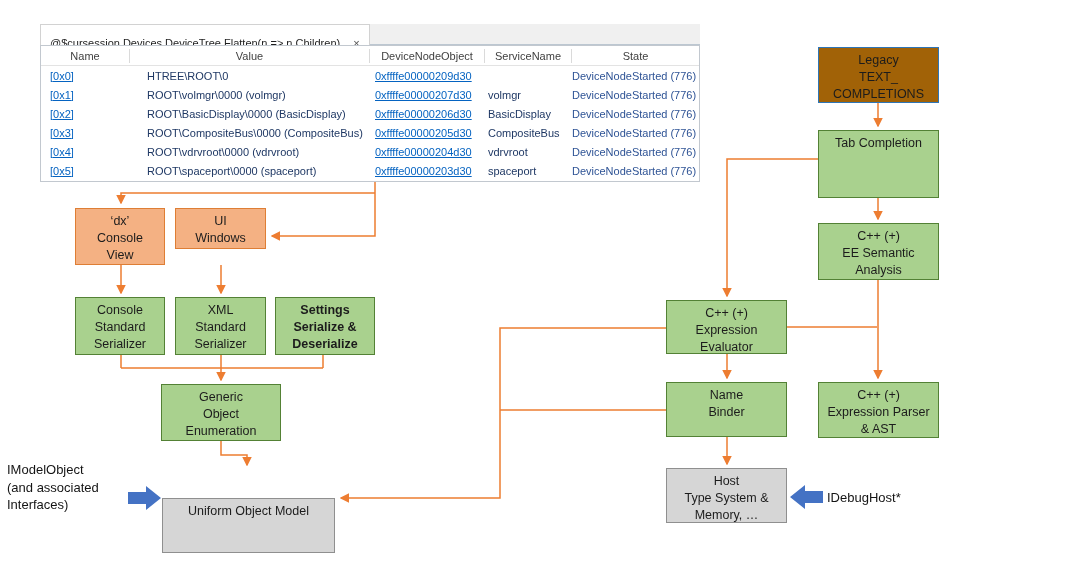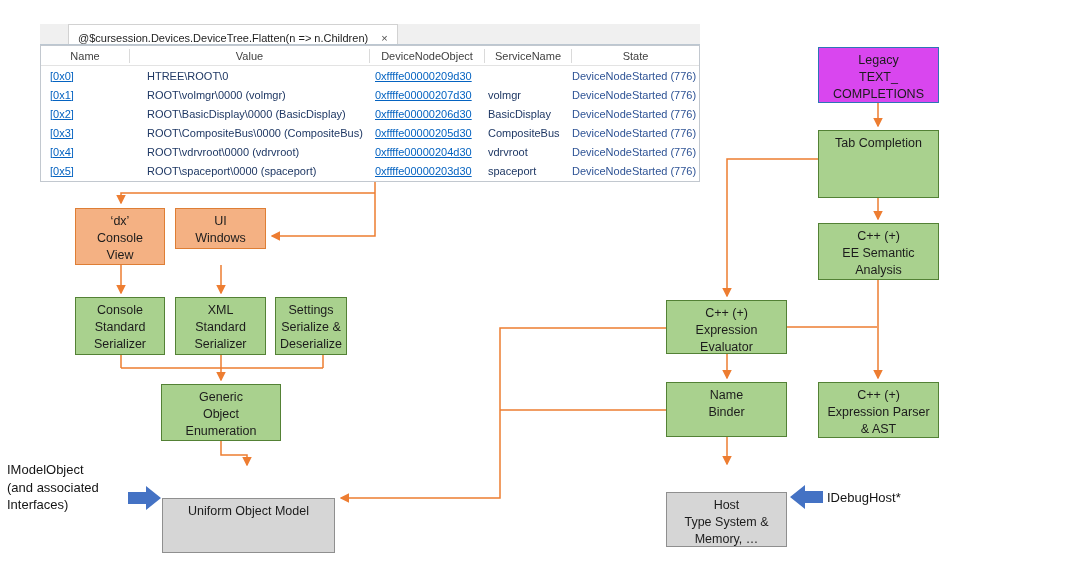--- a/index.html
+++ b/index.html
@@ -10,22 +10,22 @@
   }
   .stage { position:absolute; left:0; top:0; width:1073px; height:562px; }
 
   
   .tabbar {
     position:absolute; left:40px; top:24px; width:660px; height:21px;
     background:#f0f0f0; border-bottom:1px solid #bcc7d1; display:flex; align-items:stretch;
   }
   .tab {
     background:#ffffff; border:1px solid #d2d2d2; border-bottom:none;
-    display:flex; align-items:flex-end; padding:0 9px; font-size:11px; color:#1e1e1e;
-    white-space:nowrap; cursor:default;margin-left:28px;
+    display:flex; align-items:flex-start; padding:12px 9px; font-size:11px; color:#1e1e1e;
+    white-space:nowrap; cursor:default;
   }
   .tab-close { margin-left:13px; font-size:11px; color:#4d4d4d; }
 
   .vstable {
     position:absolute; left:40px; top:45px; width:660px; height:137px;
     background:#ffffff; border:1px solid #c2c8cf; font-size:11px;
   }
   .trow { display:grid; grid-template-columns:89px 240px 115px 87px 127px; height:19px; align-items:center; }
   .trow.head { height:20px; color:#3f3f3f; border-bottom:1px solid #e3e3e3; }
   .hcell { text-align:center; border-right:1px solid #dadada; height:14px; line-height:14px; }
@@ -37,21 +37,21 @@
   .c-state { text-align:right; padding-right:6px; color:#2E5395; white-space:nowrap; }
   .lnk { color:#0563C1; text-decoration:underline; cursor:pointer; }
 
   
   .box {
     position:absolute; text-align:center; font-size:12.5px; line-height:17px;
     color:#1c1c1c; white-space:pre-line; padding-top:4px;
   }
   .green  { background:#A9D18E; border:1.3px solid #538135; }
   .orange { background:#F4B183; border:1.3px solid #DE7E35; }
-  .blue   { background:#d946ef; border:1.3px solid #2E75B6; }
+  .blue   { background:#a16207; border:1.3px solid #2E75B6; }
   .gray   { background:#D6D6D6; border:1.3px solid #8F8F8F; }
 
   .freelabel { position:absolute; font-size:13px; line-height:17.5px; color:#141414; white-space:pre-line; }
 
   .connector-layer { position:absolute; left:0; top:0; width:1073px; height:562px; pointer-events:none; }
 </style>
 </head>
 <body>
 
 <div class="stage">
@@ -154,35 +154,35 @@
 EE Semantic
 Analysis</div>
   <div class="box green" style="left:818px; top:382px; width:121px; height:56px;">C++ (+)
 Expression Parser
 &amp; AST</div>
   <div class="box green" style="left:666px; top:300px; width:121px; height:54px;">C++ (+)
 Expression
 Evaluator</div>
   <div class="box green" style="left:666px; top:382px; width:121px; height:55px;">Name
 Binder</div>
-  <div class="box gray" style="left:666px; top:468px; width:121px; height:55px;margin-top:24px;">Host
+  <div class="box gray" style="left:666px; top:468px; width:121px; height:55px;">Host
 Type System &amp;
 Memory, …</div>
   <div class="box orange" style="left:75px;  top:208px; width:90px;  height:57px;">‘dx’
 Console
 View</div>
   <div class="box orange" style="left:175px; top:208px; width:91px;  height:41px;">UI
 Windows</div>
   <div class="box green" style="left:75px;  top:297px; width:90px;  height:58px;">Console
 Standard
 Serializer</div>
   <div class="box green" style="left:175px; top:297px; width:91px;  height:58px;">XML
 Standard
 Serializer</div>
-  <div class="box green" style="left:275px; top:297px; width:72px;  height:58px;">Settings
+  <div class="box green" style="left:275px; top:297px; width:100px;  height:58px;font-weight:bold;">Settings
 Serialize &amp;
 Deserialize</div>
   <div class="box green" style="left:161px; top:384px; width:120px; height:57px;">Generic
 Object
 Enumeration</div>
   <div class="box gray" style="left:162px; top:498px; width:173px; height:55px;">Uniform Object Model</div>
 
   <div class="freelabel" style="left:7px; top:461px; width:130px;">IModelObject
 (and associated
 Interfaces)</div>

